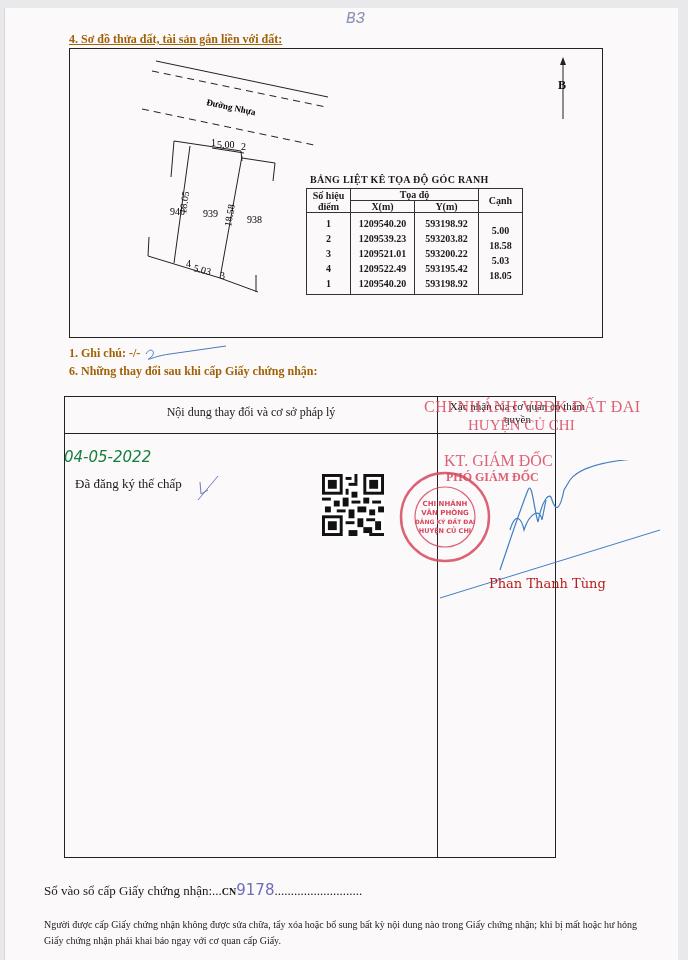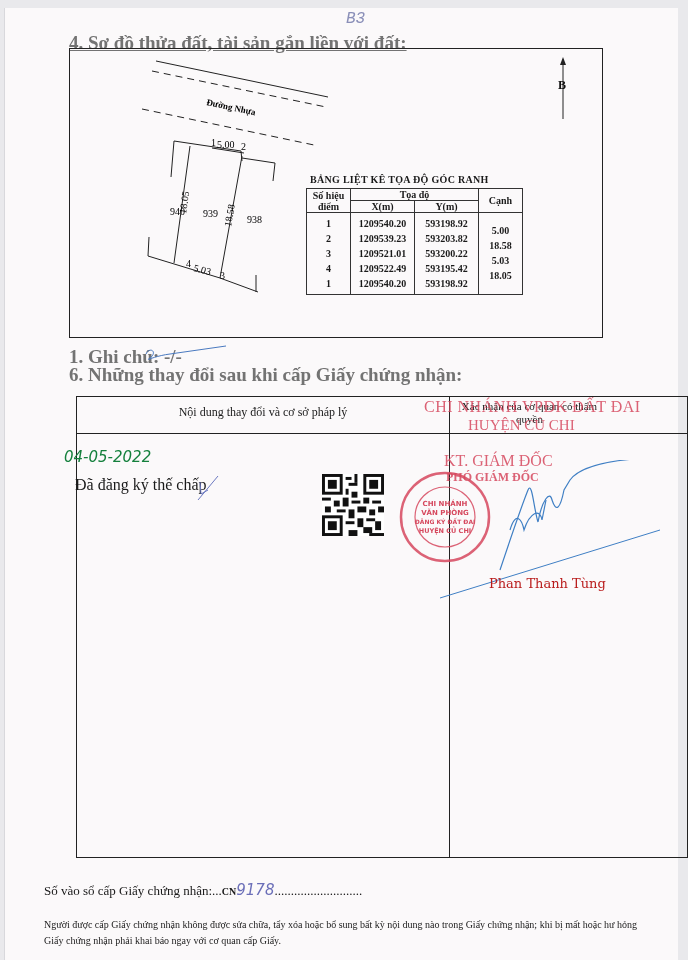--- a/index.html
+++ b/index.html
@@ -14,21 +14,21 @@
       position: absolute; left: 4px; top: 8px; width: 674px; height: 952px;
       background: #fbf9fa;
       border-left: 1px solid #d8d8dc;
     }
     .handnote-top {
       position: absolute; left: 346px; top: 10px;
       font-family: Liberation Mono, monospace; font-size: 16px; color: #8a8fb8;
       font-style: italic;
     }
     .sec-title {
-      position: absolute; font-weight: bold; font-size: 19px; color: #737373;
+      position: absolute; font-weight: bold; font-size: 12px; color: #a16207;
     }
     .sec4 { left: 69px; top: 32px; }
     .sec5 { left: 69px; top: 346px; }
     .sec6 { left: 69px; top: 364px; }
     .map-box {
       position: absolute; left: 69px; top: 48px; width: 534px; height: 290px;
       border: 1px solid #222;
     }
     .map-svg { position: absolute; left: 0; top: 0; }
     .coord-title {
@@ -39,57 +39,57 @@
       position: absolute; left: 306px; top: 188px;
       border-collapse: collapse; font-size: 10px; font-weight: bold;
     }
     table.coords th, table.coords td {
       border: 1px solid #333; text-align: center; padding: 0 0;
     }
     table.coords th { font-weight: bold; line-height: 11px; }
     table.coords td.stack div { line-height: 15px; }
     .ghichu-scribble { position: absolute; left: 140px; top: 342px; }
     .changes-box {
-      position: absolute; left: 76px; top: 396px; width: 612px; height: 462px;
+      position: absolute; left: 64px; top: 396px; width: 492px; height: 462px;
       border: 1px solid #222;
     }
     .col-div { position: absolute; left: 372px; top: 0; width: 1px; height: 100%; background: #222; }
     .hdr-line { position: absolute; left: 0; top: 36px; width: 100%; height: 1px; background: #222; }
     .hdr-left {
       position: absolute; left: 0; top: 8px; width: 372px; text-align: center; font-size: 12px;
     }
     .hdr-right {
       position: absolute; left: 373px; top: 3px; width: 159px; text-align: center; font-size: 11px; line-height: 13px;
     }
     .date-hand {
       position: absolute; left: 64px; top: 448px;
       font-family: "DejaVu Sans", sans-serif; font-size: 15px; color: #15803d; font-style: italic;
     }
     .entry {
-      position: absolute; left: 75px; top: 476px; font-size: 16px;
+      position: absolute; left: 75px; top: 476px; font-size: 13px;
     }
     .qr { position: absolute; left: 322px; top: 474px; width: 62px; height: 62px; }
     .stamp-text {
       position: absolute; color: #d6485e; font-size: 16px; text-align: center; opacity: 0.85;
     }
     .stamp-l1 { left: 424px; top: 398px; letter-spacing: 0.5px; }
     .stamp-l2 { left: 468px; top: 417px; font-size: 15px; }
     .stamp-l3 { left: 444px; top: 452px; }
     .stamp-l4 { left: 446px; top: 470px; font-size: 12px; font-weight: bold; }
     .seal { position: absolute; left: 398px; top: 470px; }
     .signer {
       position: absolute; left: 489px; top: 576px;
       font-family: "DejaVu Serif", serif; font-size: 13px; color: #b91c1c;
     }
     .sig { position: absolute; left: 400px; top: 460px; }
     .footer-reg {
       position: absolute; left: 44px; top: 881px; font-size: 13px;
     }
     .footer-reg .cn { font-weight: bold; font-size: 10px; }
-    .footer-reg .num { font-family: "DejaVu Sans", sans-serif; font-style: italic; color: #6b6fb8; font-size: 15px; text-align: right; }
+    .footer-reg .num { font-family: "DejaVu Sans", sans-serif; color: #6b6fb8; font-size: 15px; text-align: right; }
     .footer-note {
       position: absolute; left: 44px; top: 909px; width: 600px; font-size: 10px; line-height: 16px; margin-top: 8px;
     }
   </style>
 </head>
 <body>
 
 <div class="page"></div>
 
 <div class="handnote-top">B3</div>

